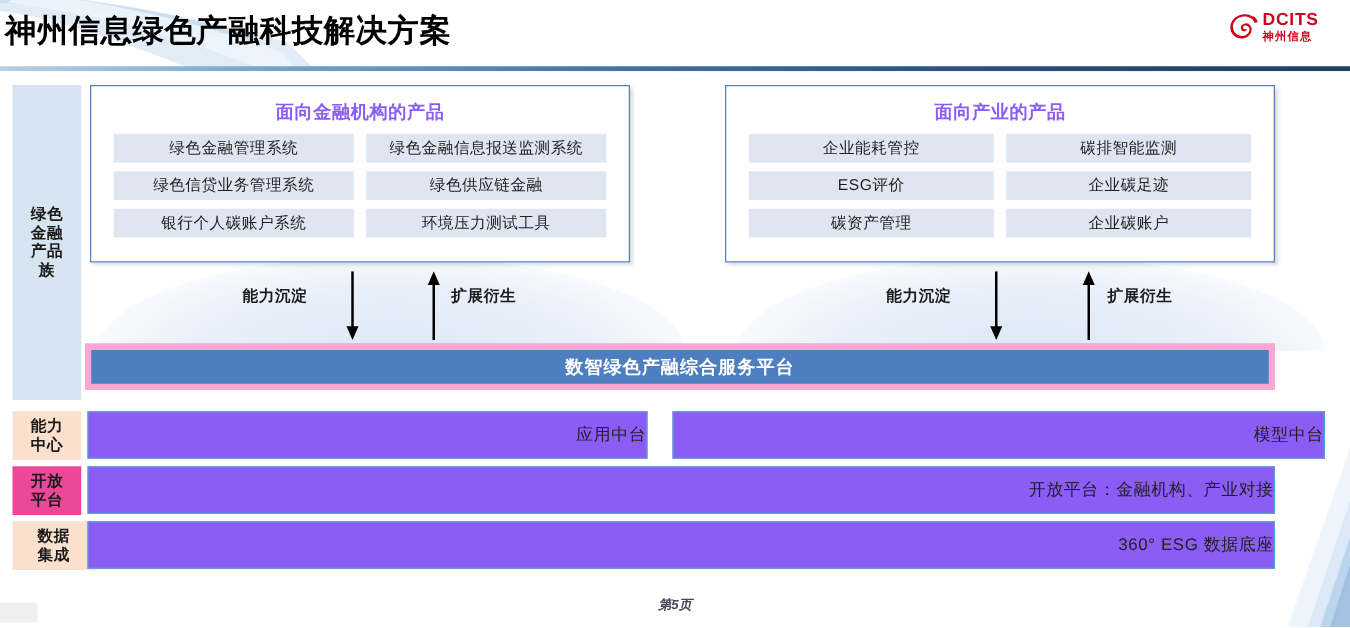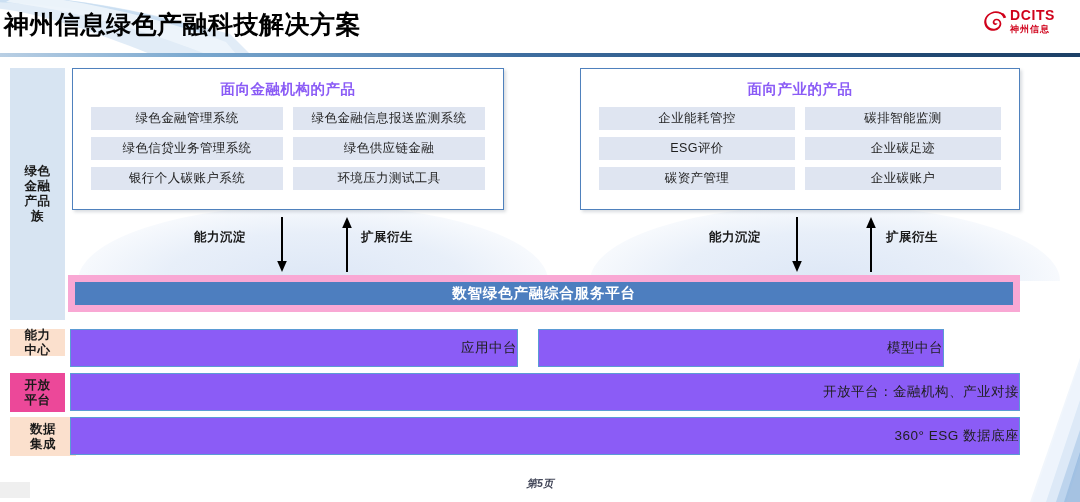--- a/index.html
+++ b/index.html
@@ -98,21 +98,21 @@
     font-weight: bold;
     line-height: 15px;
     color: #1a1a1a;
     letter-spacing: 0.5px;
   }
   #rail-products {
     left: 10px; top: 11px;
     width: 55px; height: 252px;
     background: #d7e4f2;
   }
-  #rail-capability { left: 10px; top: 272px; width: 55px; height: 27px; background: #fbe0cd; }
+  #rail-capability { left: 10px; top: 272px; width: 55px; height: 39px; background: #fbe0cd; }
   #rail-open      { left: 10px; top: 316px; width: 55px; height: 39px; background: #ec4899; }
   #rail-data      { left: 10px; top: 360px; width: 66px; height: 39px; background: #fbe0cd; }
 
   
   .hill {
     position: absolute;
     background: radial-gradient(ellipse at 50% 100%, #dde7f6 0%, #e8eff9 45%, rgba(240,245,252,0.25) 78%, rgba(255,255,255,0) 100%);
     border-radius: 50% 50% 0 0 / 100% 100% 0 0;
   }
   #hill-left  { left: 78px;  top: 148px; width: 470px; height: 76px; }
@@ -169,21 +169,21 @@
     white-space: nowrap;
   }
   .arrow-svg { position: absolute; }
 
   
   #platform-bar {
     position: absolute;
     left: 68px; top: 218px;
     width: 952px; height: 37px;
     background: #4d7ebf;
-    border: 7px solid #f9a8d4;
+    border: 5px solid #f9a8d4;
     box-sizing: border-box;
     display: flex;
     align-items: center;
     justify-content: center;
     color: #ffffff;
     font-size: 14.5px;
     font-weight: bold;
     letter-spacing: 0.8px;
   }
 
@@ -194,21 +194,21 @@
     border: 1.6px solid #5b9bd5;
     box-sizing: border-box;
     display: flex;
     align-items: center;
     justify-content: flex-end;
     font-size: 13.5px;
     color: #1f1f1f;
     letter-spacing: 0.5px;
   }
   #box-app   { left: 70px;  top: 272px; width: 448px; height: 38px; }
-  #box-model { left: 538px; top: 272px; width: 406px; height: 38px; }
+  #box-model { left: 538px; top: 272px; width: 522px; height: 38px; }
   #box-open  { left: 70px;  top: 316px; width: 950px; height: 38px; }
   #box-data  { left: 70px;  top: 360px; width: 950px; height: 38px; }
 
   
   #footer-page {
     position: absolute;
     left: 0; right: 0;
     top: 420px;
     text-align: center;
     font-size: 10.5px;

